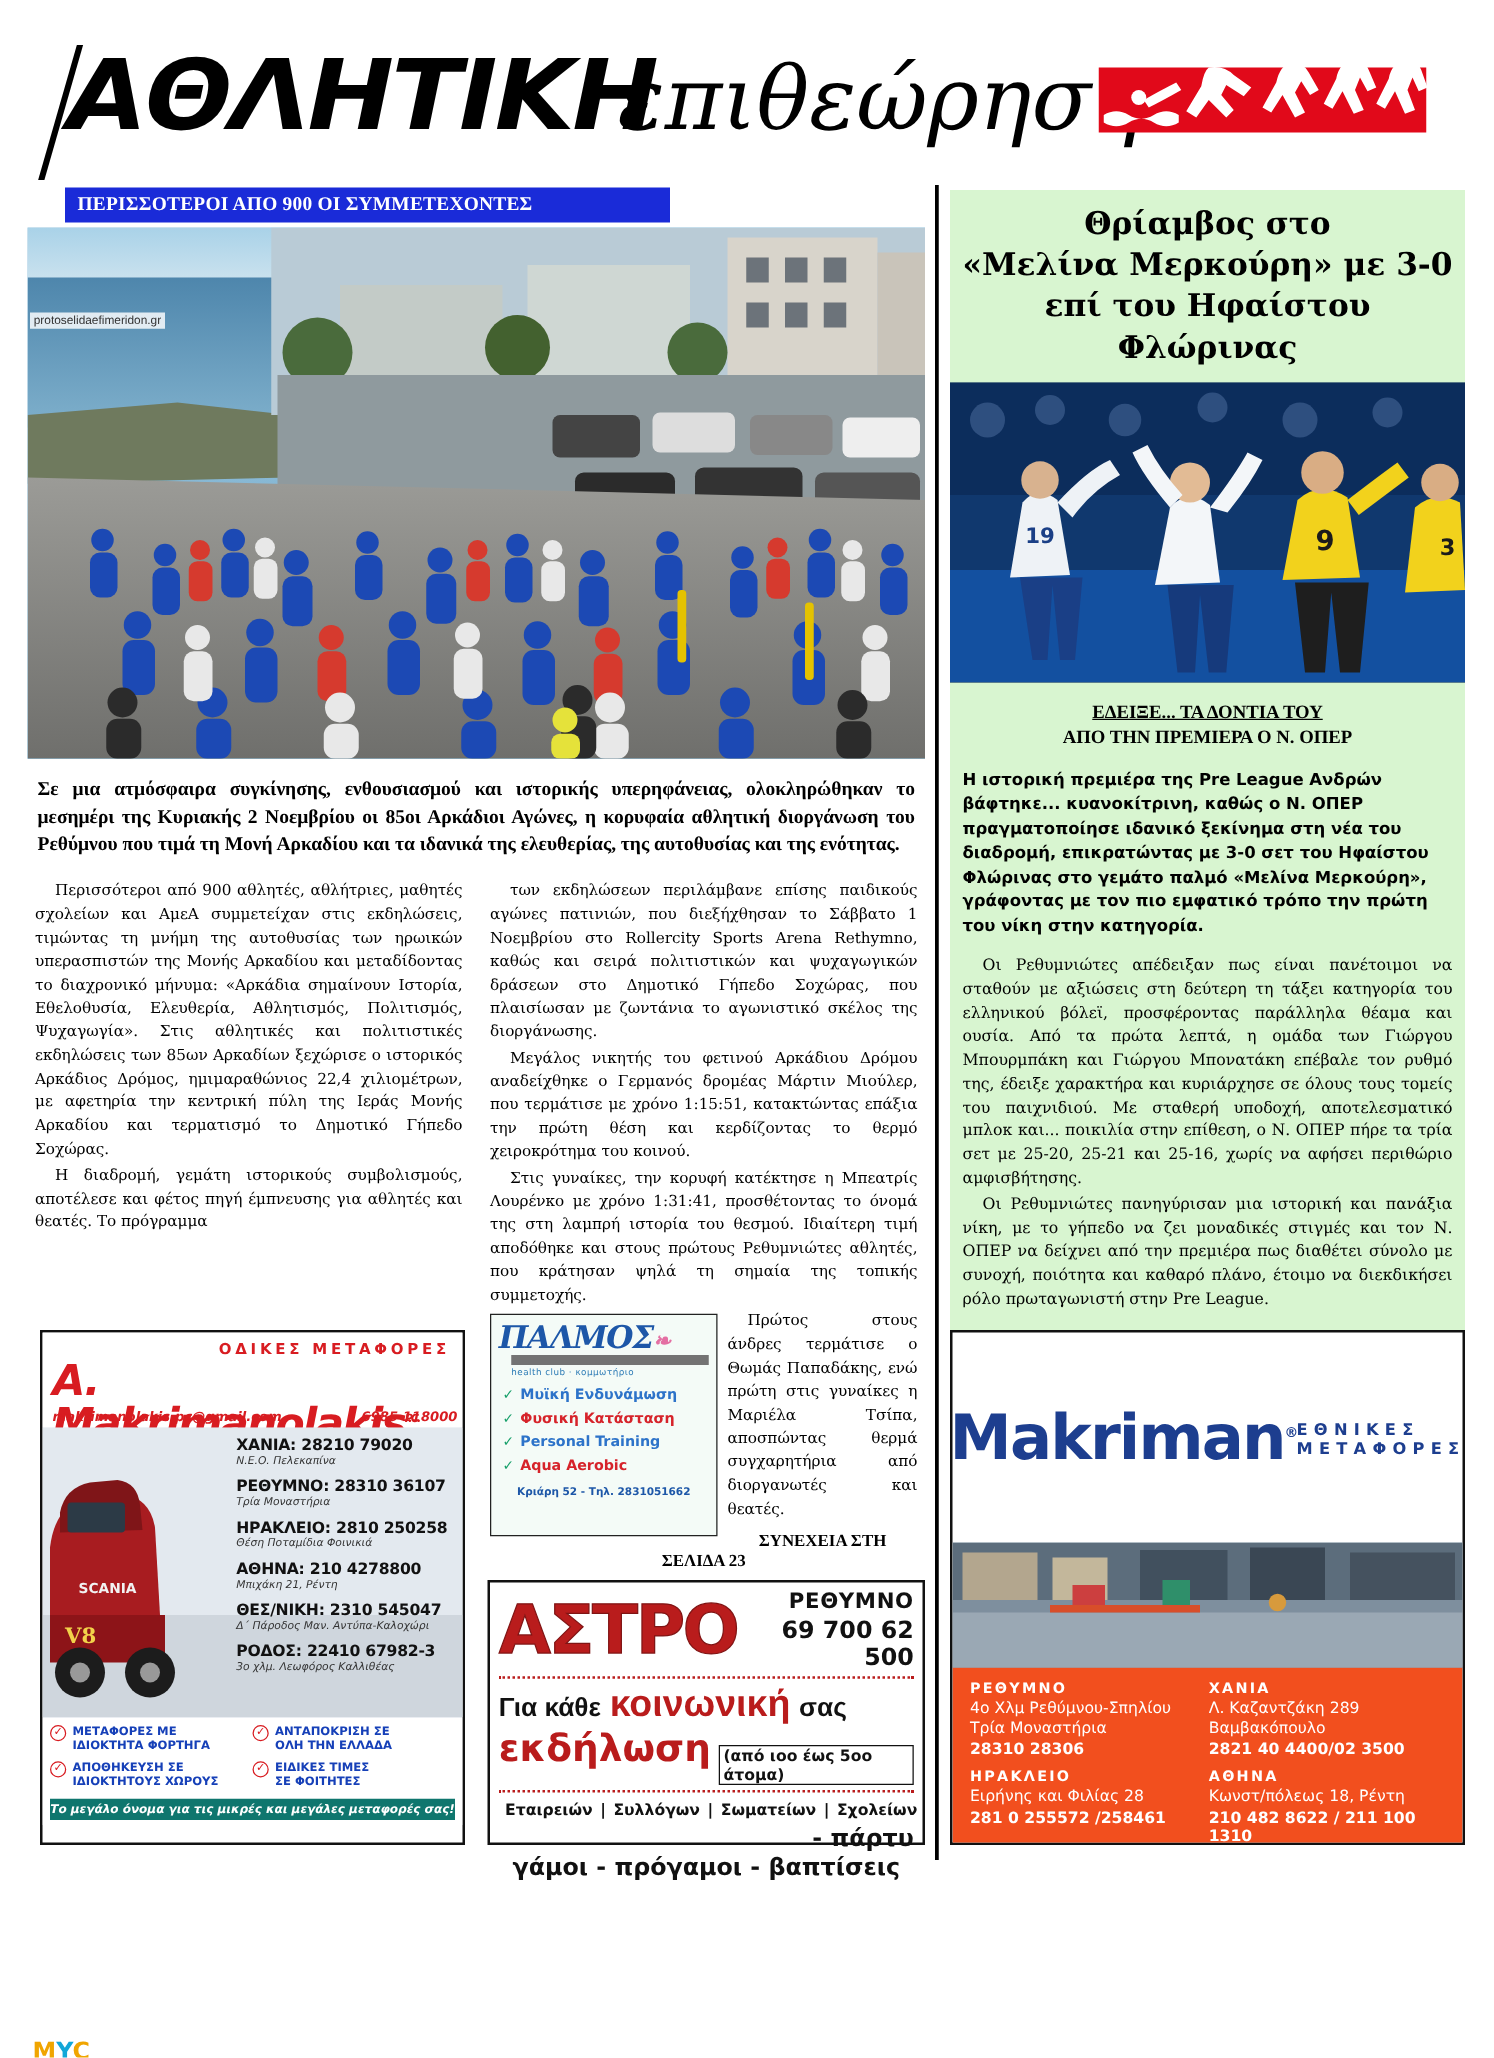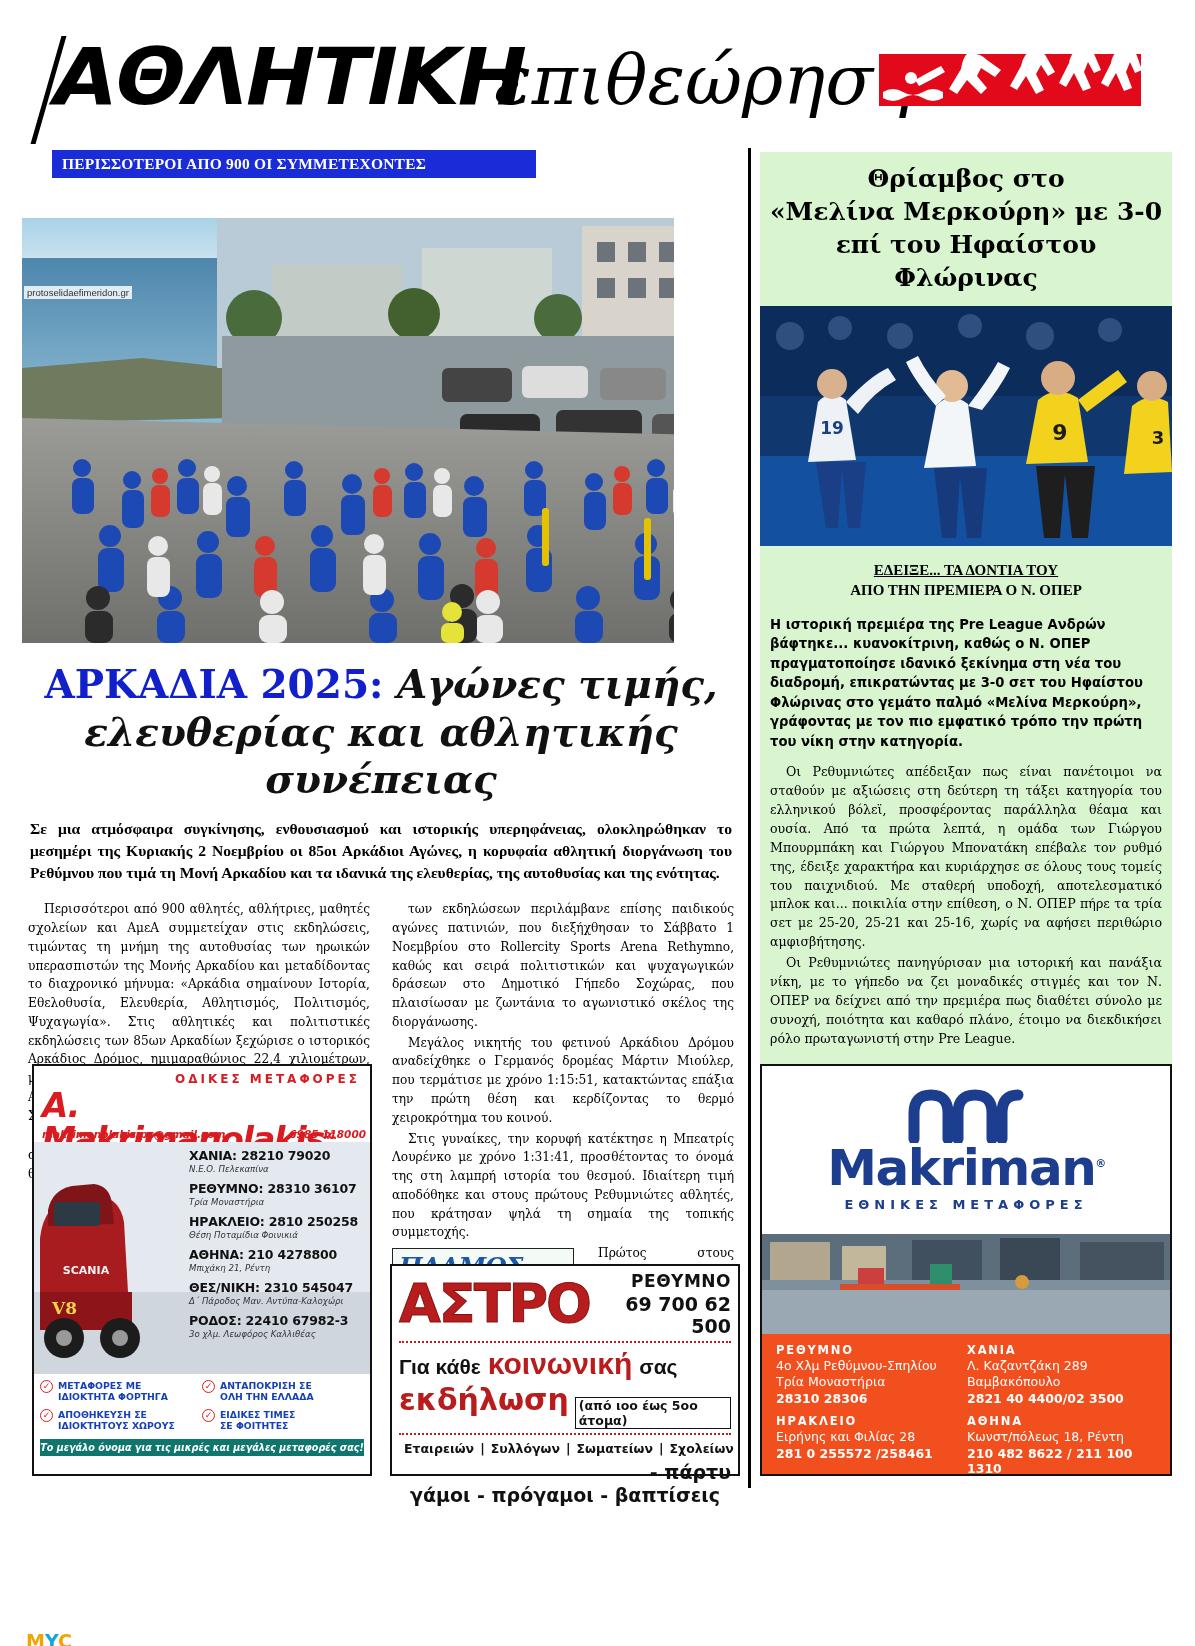--- a/index.html
+++ b/index.html
@@ -50,24 +50,23 @@
     font-weight: bold; font-size: 15.5px; letter-spacing: .2px;
   }
 
   
   .vdiv { position: absolute; left: 748px; top: 120px; width: 3px; height: 1340px; background: #000; }
 
   
   .leftcol { position: absolute; left: 22px; top: 154px; width: 718px; }
 
   .mainphoto {
-    width: 652px; height: 425px;
+    width: 718px; height: 425px;
     position: relative; overflow: hidden;
     background: linear-gradient(#9ec7e0, #6fa8c8);
-    margin-top: 36px;
   }
   .watermark {
     position: absolute; left: 2px; top: 68px; z-index: 9;
     background: rgba(255,255,255,.82); color: #333;
     font-family: "Liberation Sans", sans-serif; font-size: 9.5px;
     padding: 1px 3px;
   }
 
   .headline { margin-top: 18px; text-align: center; padding: 0 6px; }
   .headline .h1 {
@@ -259,21 +258,21 @@
     text-align: right; padding: 6px 10px 10px 0;
     font-family: "Liberation Serif", serif; font-weight: bold; font-size: 13.5px;
   }
 
   
   .ad-makriman {
     position: absolute; left: 760px; top: 1036px;
     width: 412px; height: 412px; border: 2px solid #111;
     background: #fff; overflow: hidden;
   }
-  .mkm-logo { height: 168px; display: flex; flex-direction: column; align-items: center; justify-content: center; }
+  .mkm-logo { height: 168px; display: flex; flex-direction: row; align-items: center; justify-content: center; }
   .mkm-wave { width: 120px; height: 54px; }
   .mkm-name {
     font-family: "DejaVu Sans", sans-serif; font-weight: bold;
     font-size: 50px; color: #1d3e8f; letter-spacing: -1.5px; line-height: 1;
     position: relative;
   }
   .mkm-name .reg { font-size: 11px; vertical-align: super; }
   .mkm-sub {
     font-family: "DejaVu Sans", sans-serif; font-weight: bold;
     font-size: 13px; letter-spacing: 5px; color: #1d3e8f; margin-top: 4px;
@@ -487,26 +486,20 @@
         </g>
 
         <g fill="#e4c200">
           <rect x="520" y="290" width="7" height="58" rx="3"></rect>
           <rect x="622" y="300" width="7" height="62" rx="3"></rect>
         </g>
       </svg>
       <div class="watermark">protoselidaefimeridon.gr</div>
     </div>
 
-    <div class="headline">
-      <div class="h1">
-        <span class="hl-blue">ΑΡΚΑΔΙΑ 2025:</span><span class="hl-ital"> Αγώνες τιμής,</span>
-      </div>
-      <div class="h1 hl-ital">ελευθερίας και αθλητικής συνέπειας</div>
-    </div>
 
     <div class="lead">Σε μια ατμόσφαιρα συγκίνησης, ενθουσιασμού και ιστορικής υπερηφάνειας, ολοκληρώθηκαν το μεσημέρι της Κυριακής 2 Νοεμβρίου οι 85οι Αρκάδιοι Αγώνες, η κορυφαία αθλητική διοργάνωση του Ρεθύμνου που τιμά τη Μονή Αρκαδίου και τα ιδανικά της ελευθερίας, της αυτοθυσίας και της ενότητας.</div>
 
     <div class="bodycols">
       <div class="bodycol">
         <p>Περισσότεροι από 900 αθλητές, αθλήτριες, μαθητές σχολείων και ΑμεΑ συμμετείχαν στις εκδηλώσεις, τιμώντας τη μνήμη της αυτοθυσίας των ηρωικών υπερασπιστών της Μονής Αρκαδίου και μεταδίδοντας το διαχρονικό μήνυμα: «Αρκάδια σημαίνουν Ιστορία, Εθελοθυσία, Ελευθερία, Αθλητισμός, Πολιτισμός, Ψυχαγωγία». Στις αθλητικές και πολιτιστικές εκδηλώσεις των 85ων Αρκαδίων ξεχώρισε ο ιστορικός Αρκάδιος Δρόμος, ημιμαραθώνιος 22,4 χιλιομέτρων, με αφετηρία την κεντρική πύλη της Ιεράς Μονής Αρκαδίου και τερματισμό το Δημοτικό Γήπεδο Σοχώρας.</p>
         <p>Η διαδρομή, γεμάτη ιστορικούς συμβολισμούς, αποτέλεσε και φέτος πηγή έμπνευσης για αθλητές και θεατές. Το πρόγραμμα</p>
       </div>
       <div class="bodycol">
         <p>των εκδηλώσεων περιλάμβανε επίσης παιδικούς αγώνες πατινιών, που διεξήχθησαν το Σάββατο 1 Νοεμβρίου στο Rollercity Sports Arena Rethymno, καθώς και σειρά πολιτιστικών και ψυχαγωγικών δράσεων στο Δημοτικό Γήπεδο Σοχώρας, που πλαισίωσαν με ζωντάνια το αγωνιστικό σκέλος της διοργάνωσης.</p>

